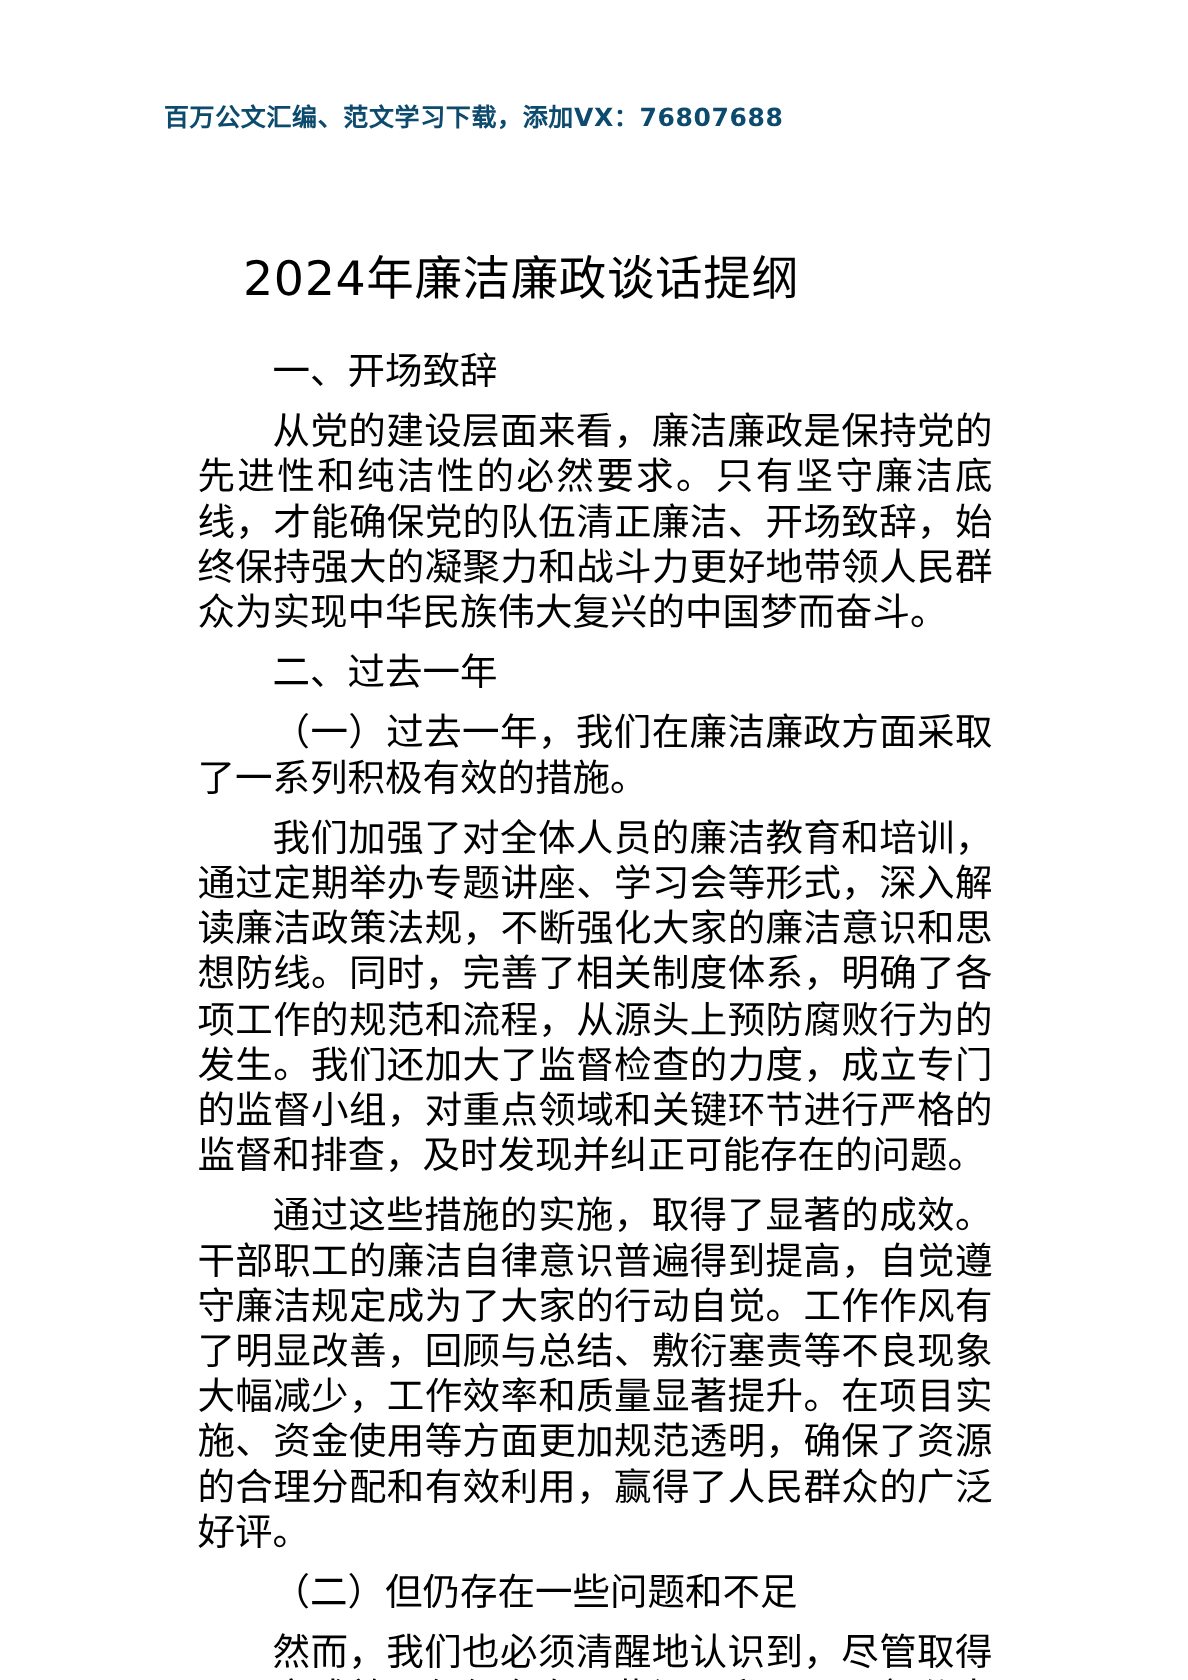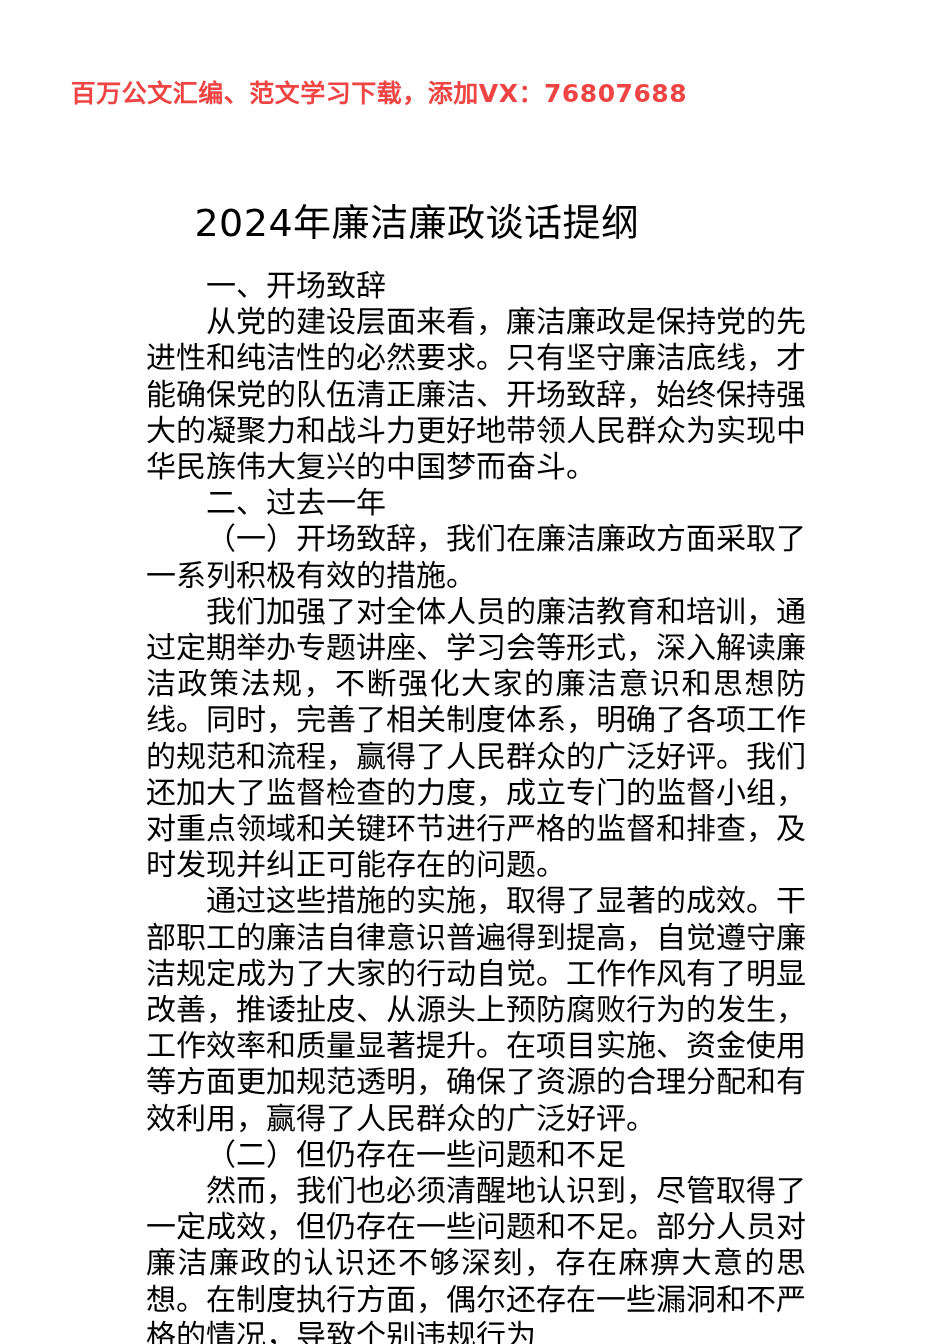--- a/index.html
+++ b/index.html
@@ -25,24 +25,24 @@
     overflow: hidden;
   }
 
   
   .promo-header {
     position: absolute;
     top: 78px;
     left: 0;
     width: 758px;
     text-align: center;
-    font-size: 25px;
+    font-size: 20px;
     line-height: 32px;
     font-weight: 700;
-    color: #ef4444;
+    color: #0c4a6e;
     letter-spacing: 0.5px;
     white-space: nowrap;
   }
 
   
   .doc-title {
     position: absolute;
     top: 172px;
     left: 0;
     width: 834px;
@@ -61,21 +61,21 @@
     left: 146px;
     width: 660px;
     font-size: 30px;
     line-height: 36.2px;
     color: #000000;
     text-align: justify;
     text-justify: inter-ideograph;
   }
 
   .para {
-    margin: 0;
+    margin: 12px;
     padding: 0;
     text-indent: 2em;
     text-align: justify;
     text-justify: inter-ideograph;
     word-break: break-all;
   }
 
   .para.heading {
     text-indent: 2em;
   }
@@ -91,20 +91,20 @@
 <div class="page">
 
   <div class="promo-header">百万公文汇编、范文学习下载，添加VX：76807688</div>
 
   <h1 class="doc-title">2024年廉洁廉政谈话提纲</h1>
 
   <div class="body-block">
     <p class="para heading">一、开场致辞</p>
     <p class="para">从党的建设层面来看，廉洁廉政是保持党的先进性和纯洁性的必然要求。只有坚守廉洁底线，才能确保党的队伍清正廉洁、开场致辞，始终保持强大的凝聚力和战斗力更好地带领人民群众为实现中华民族伟大复兴的中国梦而奋斗。</p>
     <p class="para heading">二、过去一年</p>
-    <p class="para heading">（一）开场致辞，我们在廉洁廉政方面采取了一系列积极有效的措施。</p>
-    <p class="para">我们加强了对全体人员的廉洁教育和培训，通过定期举办专题讲座、学习会等形式，深入解读廉洁政策法规，不断强化大家的廉洁意识和思想防线。同时，完善了相关制度体系，明确了各项工作的规范和流程，赢得了人民群众的广泛好评。我们还加大了监督检查的力度，成立专门的监督小组，对重点领域和关键环节进行严格的监督和排查，及时发现并纠正可能存在的问题。</p>
-    <p class="para">通过这些措施的实施，取得了显著的成效。干部职工的廉洁自律意识普遍得到提高，自觉遵守廉洁规定成为了大家的行动自觉。工作作风有了明显改善，推诿扯皮、从源头上预防腐败行为的发生，工作效率和质量显著提升。在项目实施、资金使用等方面更加规范透明，确保了资源的合理分配和有效利用，赢得了人民群众的广泛好评。</p>
+    <p class="para heading">（一）过去一年，我们在廉洁廉政方面采取了一系列积极有效的措施。</p>
+    <p class="para">我们加强了对全体人员的廉洁教育和培训，通过定期举办专题讲座、学习会等形式，深入解读廉洁政策法规，不断强化大家的廉洁意识和思想防线。同时，完善了相关制度体系，明确了各项工作的规范和流程，从源头上预防腐败行为的发生。我们还加大了监督检查的力度，成立专门的监督小组，对重点领域和关键环节进行严格的监督和排查，及时发现并纠正可能存在的问题。</p>
+    <p class="para">通过这些措施的实施，取得了显著的成效。干部职工的廉洁自律意识普遍得到提高，自觉遵守廉洁规定成为了大家的行动自觉。工作作风有了明显改善，回顾与总结、敷衍塞责等不良现象大幅减少，工作效率和质量显著提升。在项目实施、资金使用等方面更加规范透明，确保了资源的合理分配和有效利用，赢得了人民群众的广泛好评。</p>
     <p class="para heading">（二）但仍存在一些问题和不足</p>
     <p class="para">然而，我们也必须清醒地认识到，尽管取得了一定成效，但仍存在一些问题和不足。部分人员对廉洁廉政的认识还不够深刻，存在麻痹大意的思想。在制度执行方面，偶尔还存在一些漏洞和不严格的情况，导致个别违规行为</p>
   </div>
 
 </div>
 
 </body></html>

